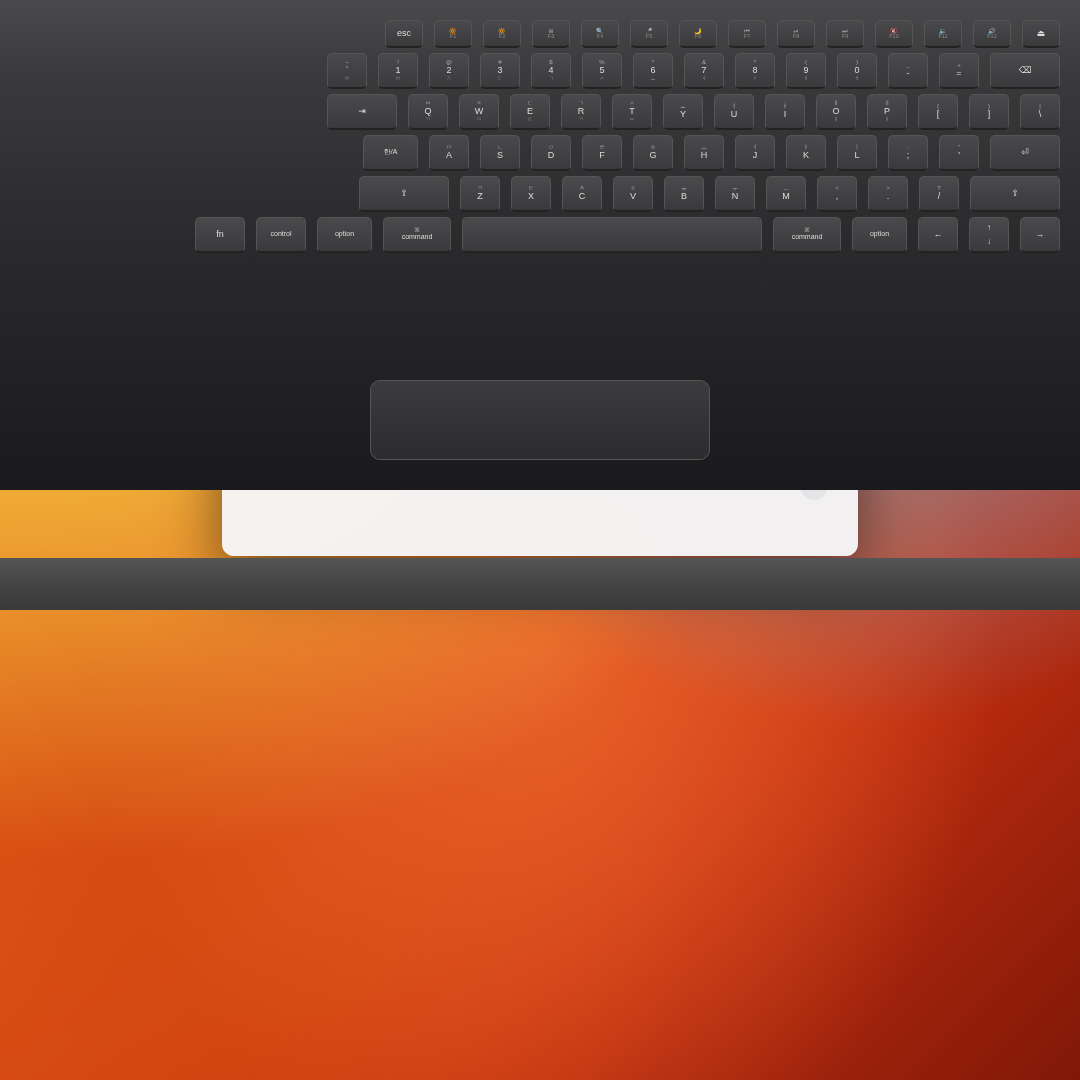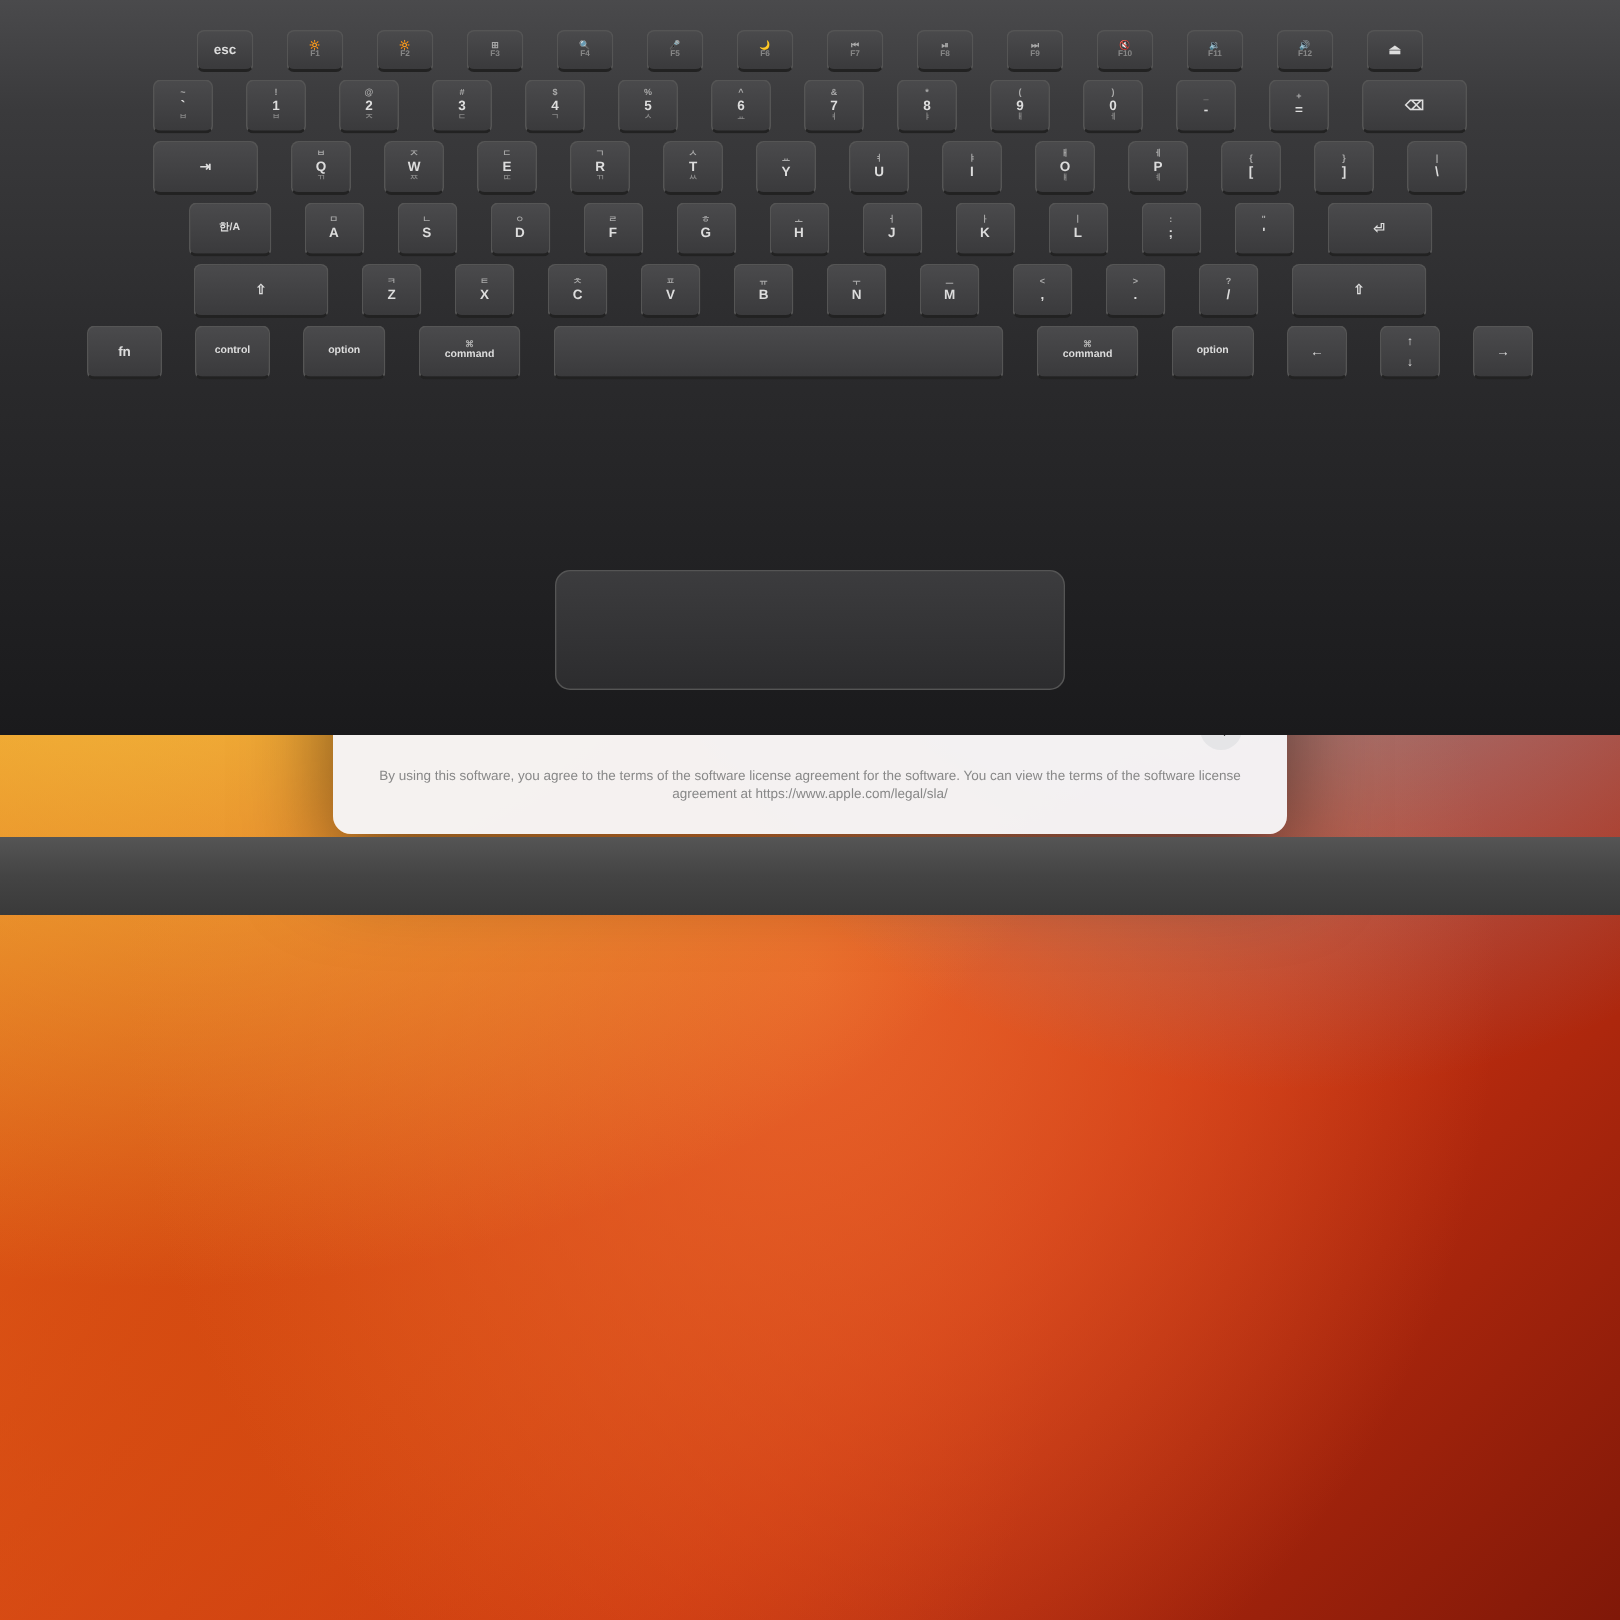--- a/index.html
+++ b/index.html
@@ -127,24 +127,23 @@
     
     .keyboard {
       position: absolute;
       top: 20px;
       left: 20px;
       right: 20px;
     }
 
     .key-row {
       display: flex;
-      gap: 22px;
+      gap: 11px;
       margin-bottom: 5px;
-      justify-content: center;
-      font-weight: bold;
+      justify-content: flex-end;
     }
 
     .key {
       background: linear-gradient(180deg, #4a4a4c 0%, #3a3a3c 100%);
       border-radius: 5px;
       border: 1px solid #555;
       border-bottom: 2px solid #222;
       color: #ccc;
       font-size: 7px;
       display: flex;
@@ -239,21 +238,20 @@
       <div class="lang-item">简体中文</div>
       <div class="lang-item">繁體中文</div>
       <div class="lang-item">繁體中文（香港）</div>
       <div class="lang-item">日本語</div>
       <div class="lang-item">Español</div>
       <div class="lang-item">Español (Latinoamérica)</div>
     </div>
 
   <div class="arrow-btn">→</div>
 
-  <div class="legal-text">By using this software, you agree to the terms of the software license agreement for the software. You can view the terms of the software license agreement at https://www.apple.com/legal/sla/</div>
 </div>
 
 <div class="hinge-line"></div>
 <div class="bottom-bezel"></div>
 
 <div class="keyboard-surround">
 
   <div class="keyboard">
 
     <div class="key-row">

